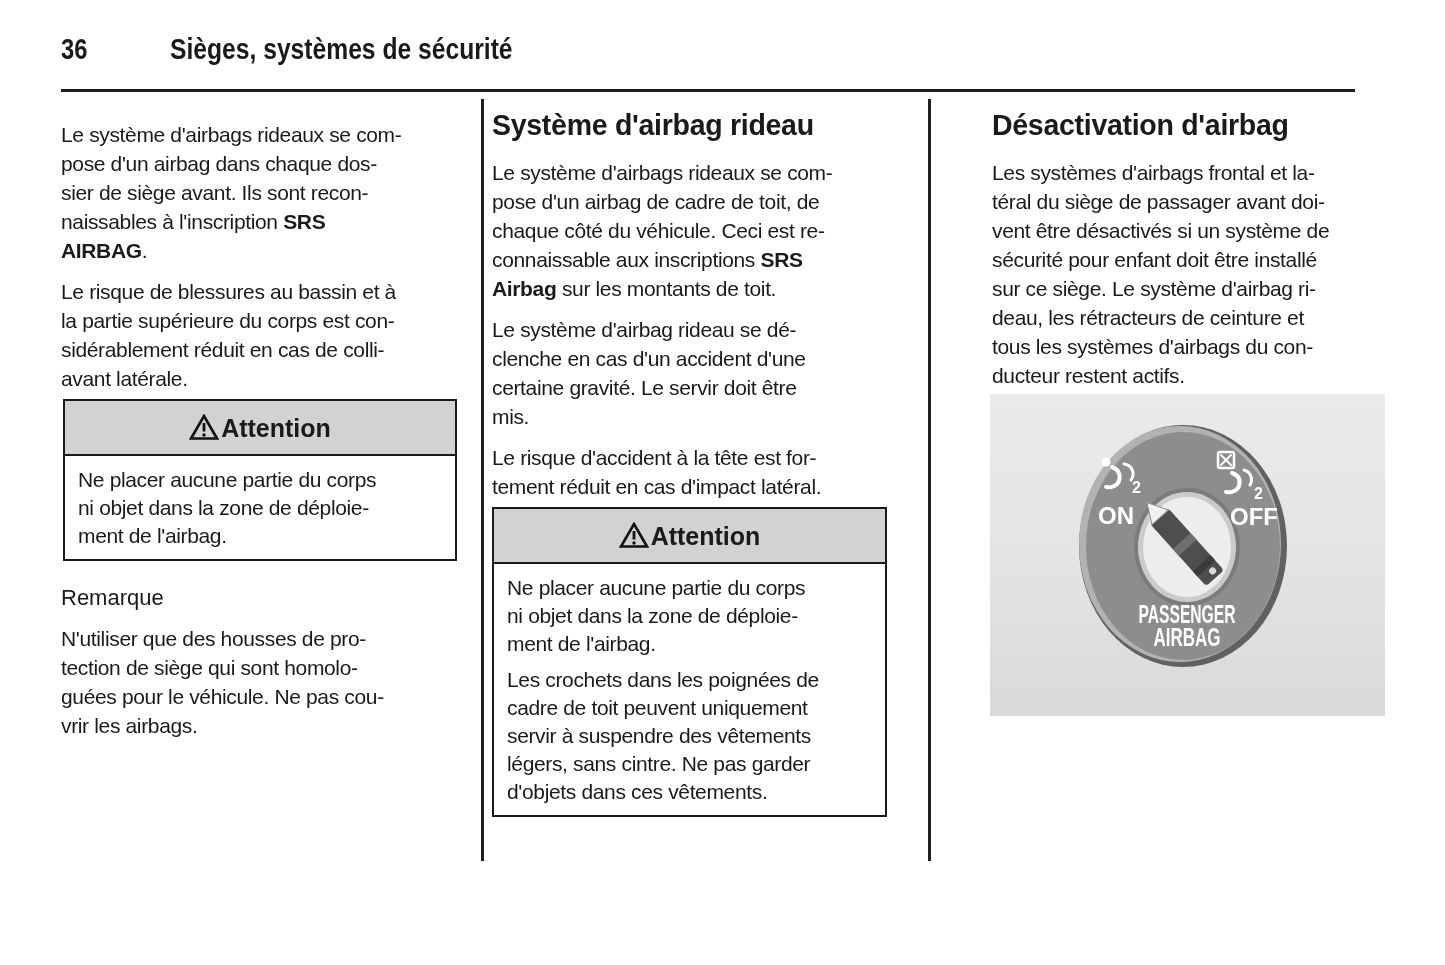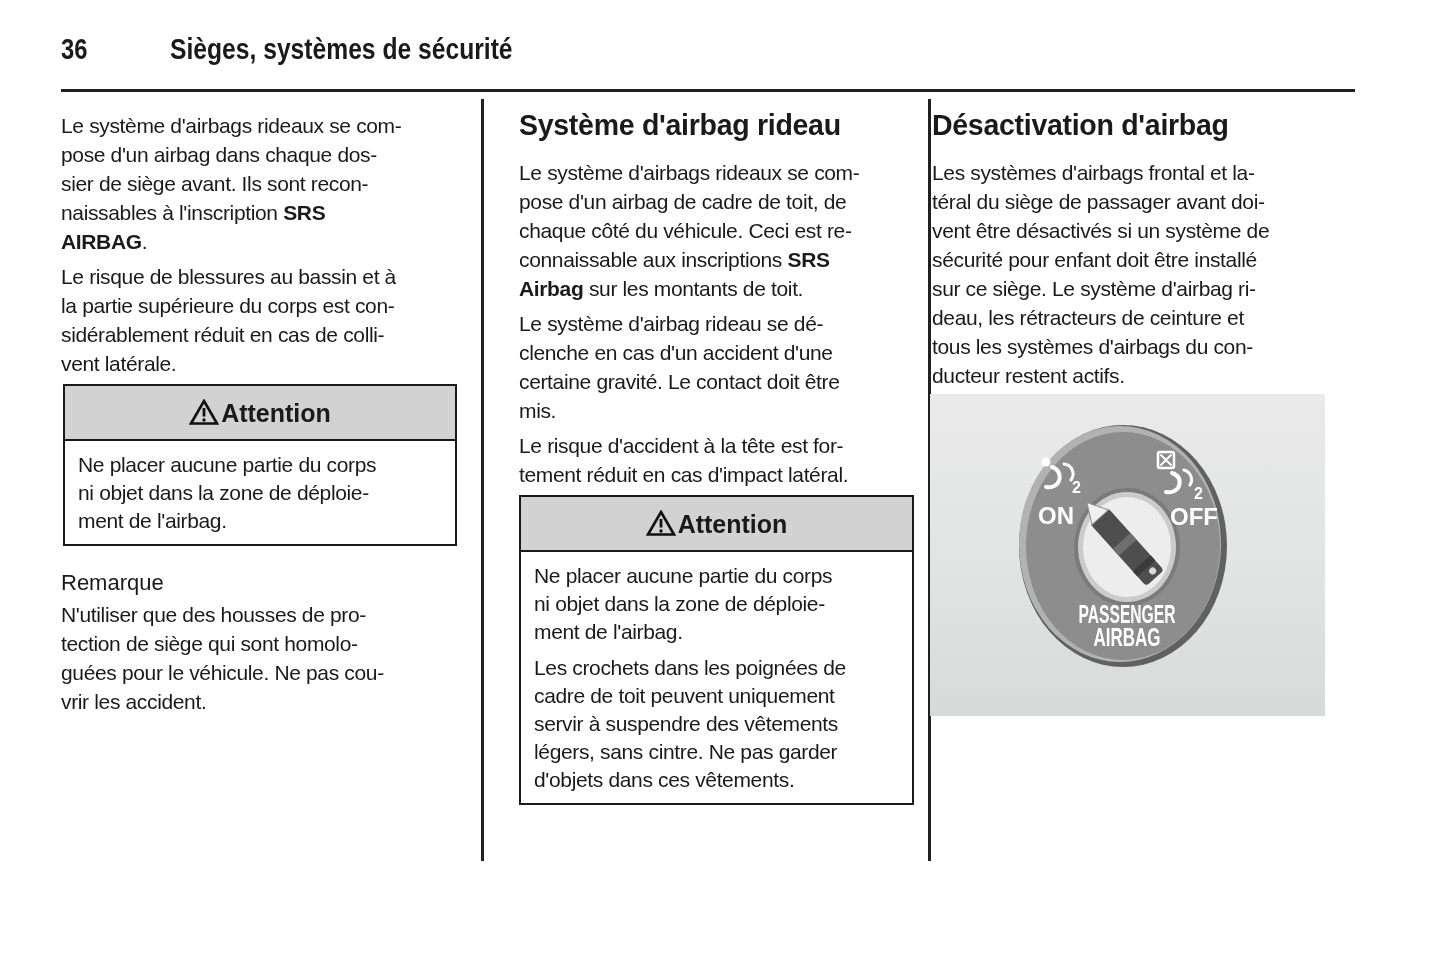--- a/index.html
+++ b/index.html
@@ -14,24 +14,24 @@
   .ptitle{
     position:absolute;left:170px;top:35px;font-size:29px;font-weight:bold;
     line-height:1;transform:scaleX(0.85);transform-origin:left top;white-space:pre;
   }
   .hrule{position:absolute;left:61px;top:89px;width:1294px;height:3px;background:#202020;}
   .vsep{position:absolute;top:99px;width:3px;height:831px;background:#202020;}
   #sep1{left:481px}
   #sep2{left:928px}
   .col{position:absolute;top:108px;}
   #col1{left:61px;width:400px;}
-  #col2{left:519px;width:398px;}
-  #col3{left:932px;width:396px;}
+  #col2{left:492px;width:398px;}
+  #col3{left:992px;width:396px;}
   .col p.body{
-    font-size:21px;line-height:29px;margin:3px 0 6px 0;white-space:pre;
+    font-size:21px;line-height:29px;margin:12px 0 6px 0;white-space:pre;
     letter-spacing:-0.35px;
   }
   .b{font-weight:bold;}
   h2{
     font-size:30px;line-height:34px;margin:0 0 16px 0;font-weight:bold;
     letter-spacing:-0.3px;transform:scaleX(0.95);transform-origin:left top;white-space:pre;
   }
   .attn{border:2.5px solid #1a1a1a;margin:4px 0 22px 0;background:#fff;}
   .attn.w394{width:394px;margin-left:2px;box-sizing:border-box;}
   .attn.w395{width:395px;box-sizing:border-box;}
@@ -67,21 +67,21 @@
 
   <div class="col" id="col1">
     <p class="body"><span>Le système d'airbags rideaux se com-
 pose d'un airbag dans chaque dos-
 sier de siège avant. Ils sont recon-
 naissables à l'inscription </span><span class="b">SRS
 AIRBAG</span><span>.</span></p>
     <p class="body"><span>Le risque de blessures au bassin et à
 la partie supérieure du corps est con-
 sidérablement réduit en cas de colli-
-vent latérale.</span></p>
+avant latérale.</span></p>
 
     <section class="attn w394">
       <div class="attn-h">
         <span class="tri">
           <svg width="30" height="27" viewBox="0 0 30 27">
             <polygon points="15,2 28,24.5 2,24.5" fill="none" stroke="#111" stroke-width="2.6"></polygon>
             <rect x="13.6" y="9" width="2.8" height="8.5" fill="#111"></rect>
             <circle cx="15" cy="21" r="1.7" fill="#111"></circle>
           </svg>
         </span>
@@ -91,33 +91,33 @@
         <p><span>Ne placer aucune partie du corps
 ni objet dans la zone de déploie-
 ment de l'airbag.</span></p>
       </div>
     </section>
 
     <p class="remark-h">Remarque</p>
     <p class="body"><span>N'utiliser que des housses de pro-
 tection de siège qui sont homolo-
 guées pour le véhicule. Ne pas cou-
-vrir les accident.</span></p>
+vrir les airbags.</span></p>
   </div>
 
   <div class="col" id="col2">
     <h2>Système d'airbag rideau</h2>
     <p class="body"><span>Le système d'airbags rideaux se com-
 pose d'un airbag de cadre de toit, de
 chaque côté du véhicule. Ceci est re-
 connaissable aux inscriptions </span><span class="b">SRS
 Airbag</span><span> sur les montants de toit.</span></p>
     <p class="body"><span>Le système d'airbag rideau se dé-
 clenche en cas d'un accident d'une
-certaine gravité. Le contact doit être
+certaine gravité. Le servir doit être
 mis.</span></p>
     <p class="body"><span>Le risque d'accident à la tête est for-
 tement réduit en cas d'impact latéral.</span></p>
 
     <section class="attn w395">
       <div class="attn-h">
         <span class="tri">
           <svg width="30" height="27" viewBox="0 0 30 27">
             <polygon points="15,2 28,24.5 2,24.5" fill="none" stroke="#111" stroke-width="2.6"></polygon>
             <rect x="13.6" y="9" width="2.8" height="8.5" fill="#111"></rect>

